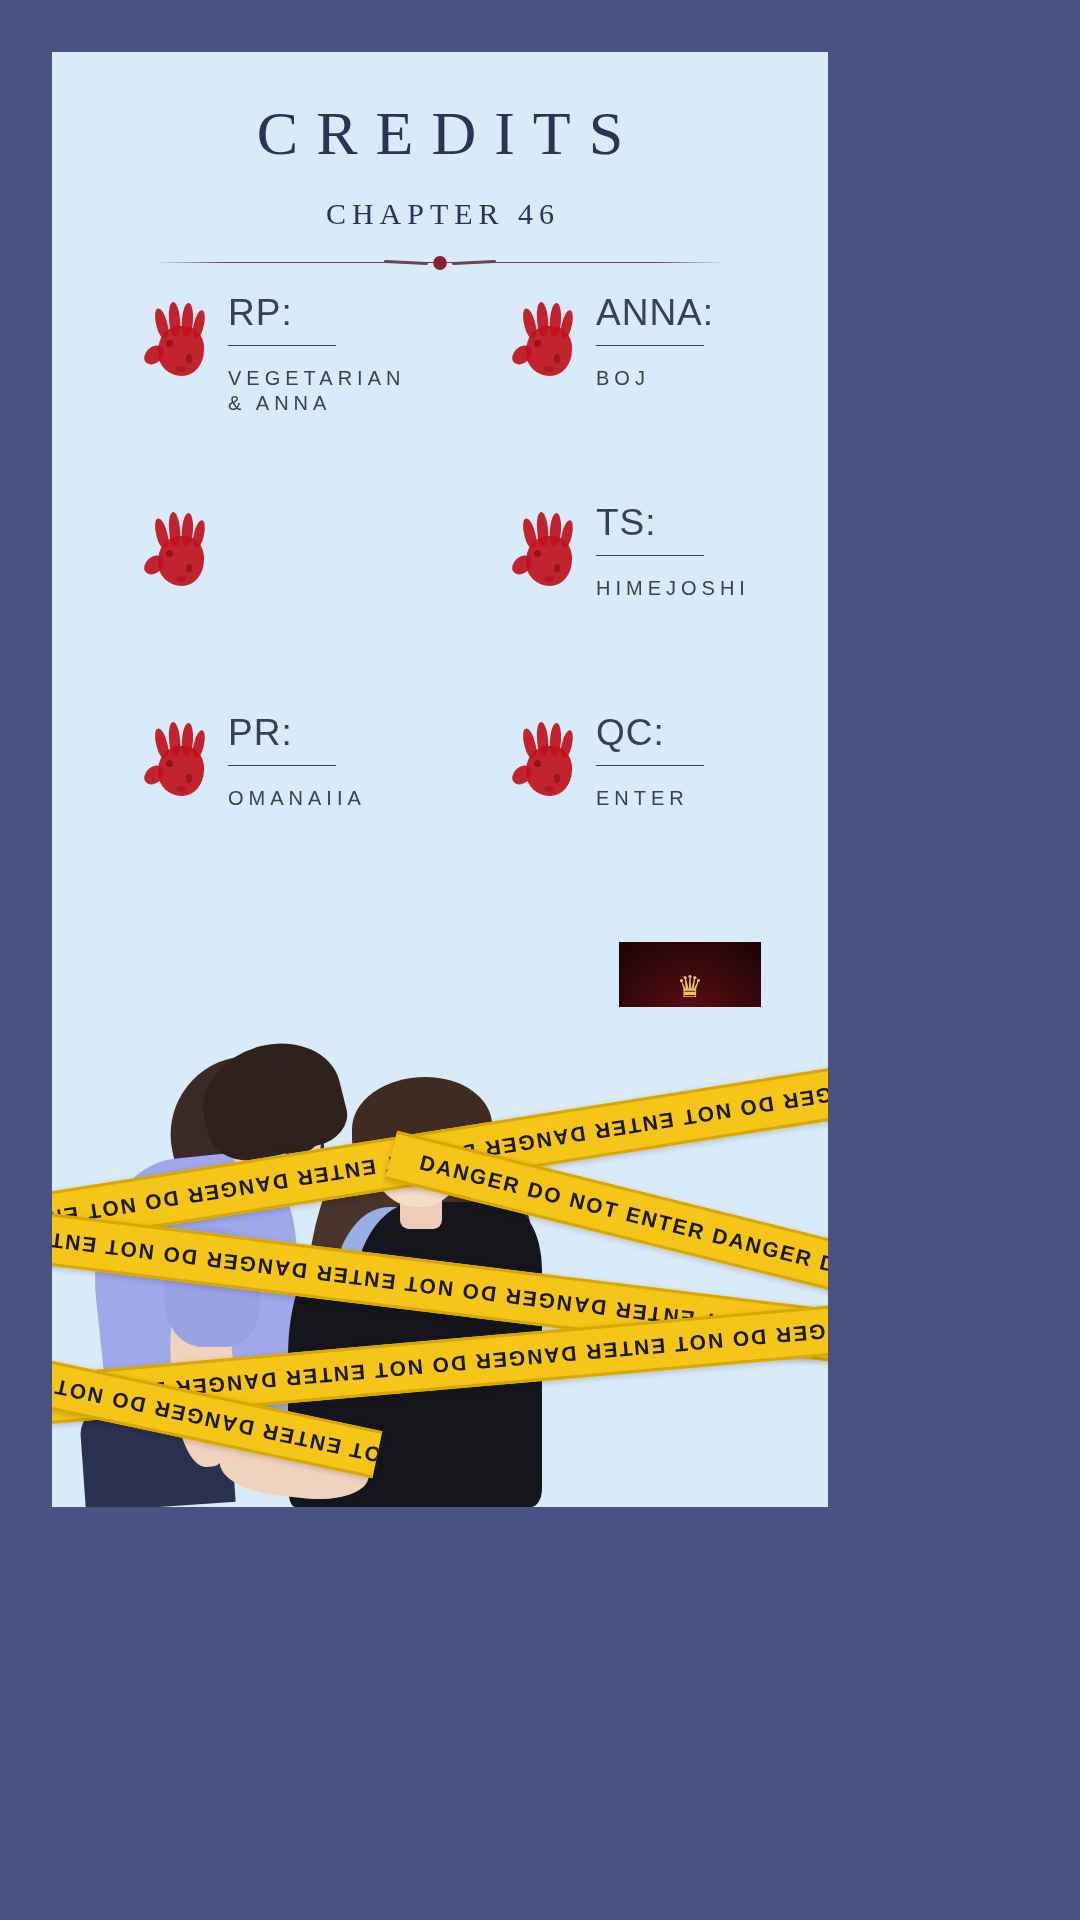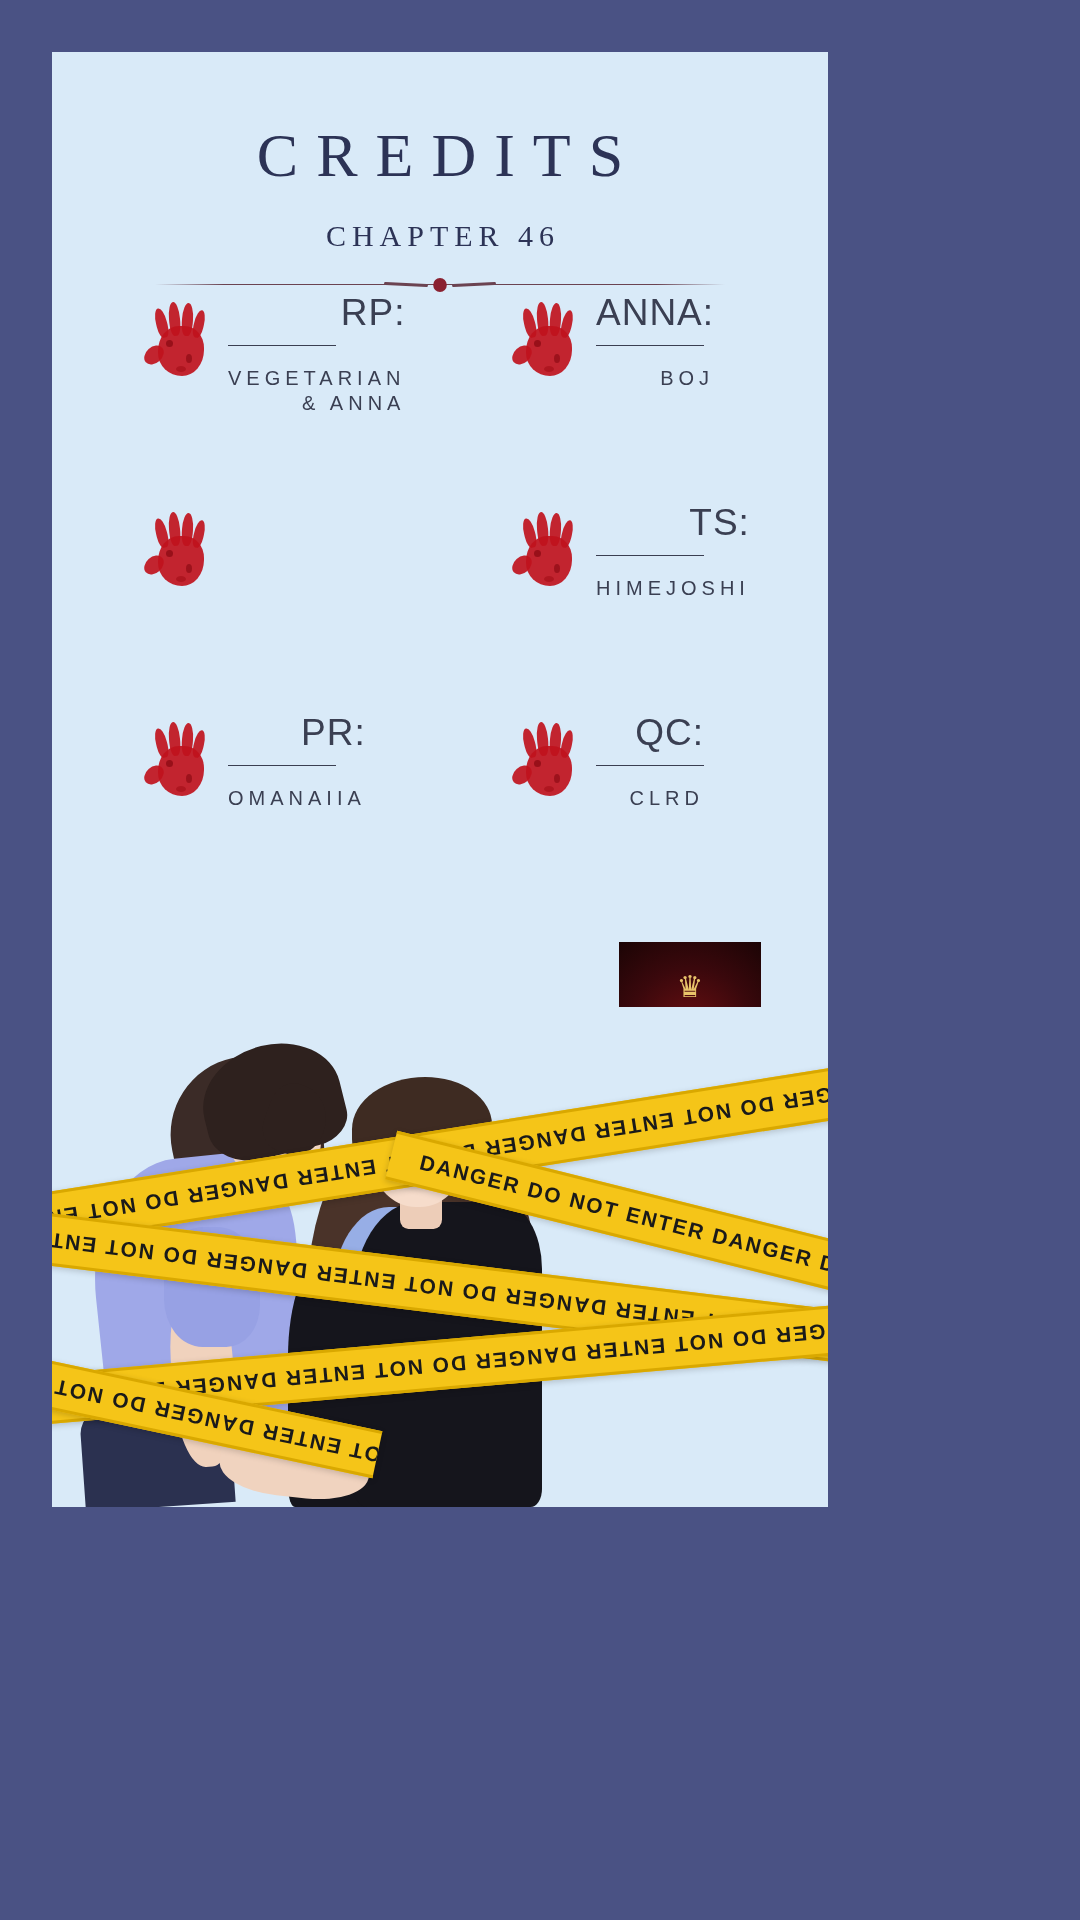--- a/index.html
+++ b/index.html
@@ -28,21 +28,21 @@
     top: 52px;
     width: 776px;
     height: 1455px;
     background: #d9eaf8;
     overflow: hidden;
   }
 
   
   .title {
     margin: 0;
-    padding-top: 68px;
+    padding-top: 46px;
     text-align: center;
     font-family: "Liberation Serif", serif;
     font-size: 62px;
     letter-spacing: 18px;
     color: #2c3356;
     font-weight: 400;
     text-indent: 18px;
   }
   .subtitle {
     margin: 0;
@@ -101,21 +101,20 @@
     display: flex;
     width: 100%;
     height: 210px;
   }
   .cell {
     position: relative;
     width: 50%;
     box-sizing: border-box;
     display: flex;
     align-items: flex-start;
-    text-align: right;
   }
   .cell .hand {
     position: relative;
     width: 74px;
     height: 84px;
     flex: 0 0 74px;
     margin-top: 10px;
   }
   .cell.left .hand { margin-left: 96px; }
   .cell.right .hand { margin-left: 76px; }
@@ -478,21 +477,21 @@
               <div class="f f4"></div>
             <div class="f thumb"></div>
               <div class="palm"></div>
             <div class="sp1"></div>
               <div class="sp2"></div>
               <div class="sp3"></div>
           </div>
           <div class="body">
             <div class="role">QC:</div>
             <div class="underline"></div>
-            <div class="names">CLRD</div>
+            <div class="names">ENTER</div>
           </div>
         </div>
       </div>
 
     </div>
 
     <div class="discord">
       <div class="logo">
         <div class="crown">♛</div>
         <div class="logo-name">HIMEJOSHI</div>

